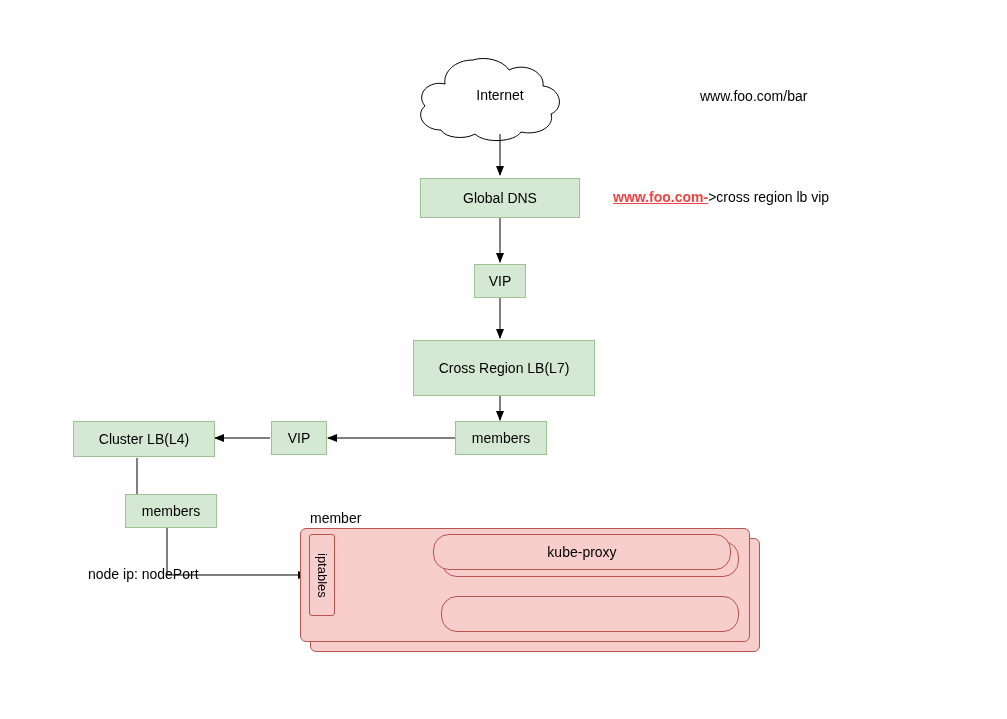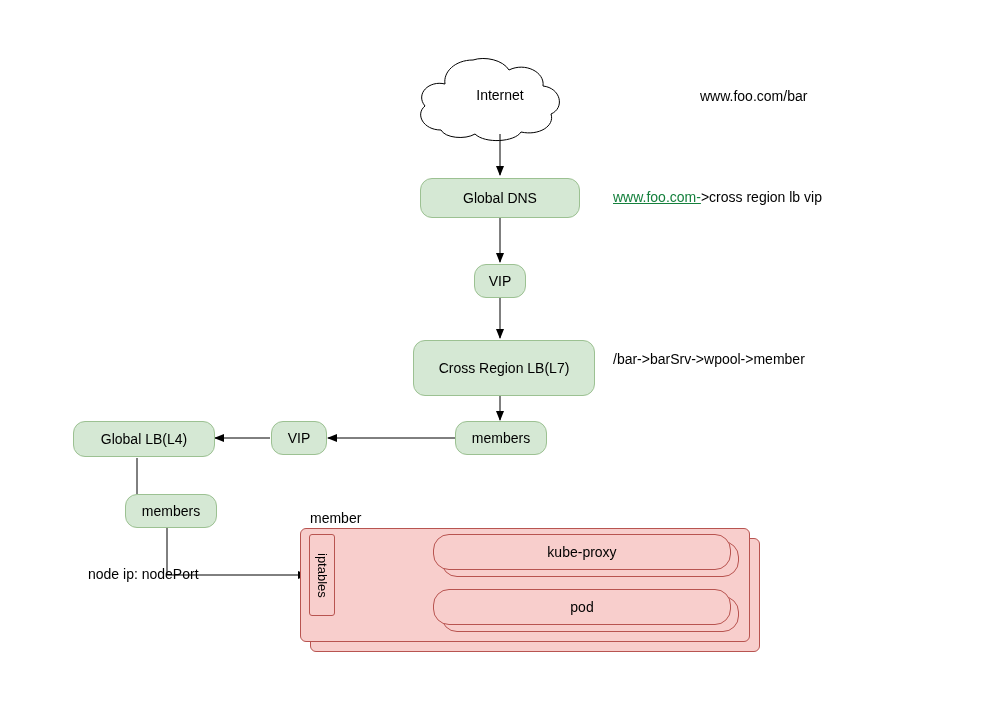--- a/index.html
+++ b/index.html
@@ -14,34 +14,35 @@
   }
   .stage {
     position: relative;
     width: 1007px;
     height: 719px;
   }
   .node {
     position: absolute;
     background: #d5e8d4;
     border: 1px solid #9cc192;
-    border-radius: 12px;
+    border-radius: 0;
     display: flex;
     align-items: center;
     justify-content: center;
     text-align: left;
     box-sizing: border-box;
   }
   .label {
     position: absolute;
     white-space: nowrap;
   }
   .link {
-    color: #15803d;
+    color: #ef4444;
     text-decoration: underline;
+    font-weight: bold;
   }
   .nodes-outer {
     position: absolute;
     background: #f8cecc;
     border: 1px solid #b85450;
     border-radius: 6px;
     box-sizing: border-box;
   }
   .nodes-inner {
     position: absolute;
@@ -133,21 +134,20 @@
 
     <line class="arrow" x1="335" y1="570" x2="432" y2="602" marker-end="url(#ah)"></line>
   </svg>
 
   <div class="label" style="left:652px; top:88px;margin-left:48px;">www.foo.com/bar</div>
 
   <div class="label" style="left:613px; top:189px;">
     <span class="link">www.foo.com-</span><span>&gt;cross region lb vip</span>
   </div>
 
-  <div class="label" style="left:613px; top:351px;">/bar-&gt;barSrv-&gt;wpool-&gt;member</div>
 
 
   <div class="label" style="left:88px; top:566px;">node ip: nodePort</div>
 
   <div class="label" style="left:344px; top:568px; font-size:13px;">dnat: podIP</div>
 
   <div class="label" style="left:310px; top:510px;">member</div>
 
   <div class="node" style="left:420px; top:178px; width:160px; height:40px;">
     <span>Global DNS</span>
@@ -163,37 +163,34 @@
 
   <div class="node" style="left:455px; top:421px; width:92px; height:34px;">
     <span>members</span>
   </div>
 
   <div class="node" style="left:271px; top:421px; width:56px; height:34px;">
     <span>VIP</span>
   </div>
 
   <div class="node" style="left:73px; top:421px; width:142px; height:36px;">
-    <span>Global LB(L4)</span>
+    <span>Cluster LB(L4)</span>
   </div>
 
   <div class="node" style="left:125px; top:494px; width:92px; height:34px;">
     <span>members</span>
   </div>
 
   <div class="nodes-outer" style="left:310px; top:538px; width:450px; height:114px;"></div>
   <div class="nodes-inner" style="left:300px; top:528px; width:450px; height:114px;"></div>
 
   <div class="ipt" style="left:309px; top:534px; width:26px; height:82px;">
     <span>iptables</span>
   </div>
 
   <div class="kbox" style="left:441px; top:541px; width:298px; height:36px;"></div>
   <div class="kbox" style="left:433px; top:534px; width:298px; height:36px;">
     <span>kube-proxy</span>
   </div>
 
   <div class="kbox" style="left:441px; top:596px; width:298px; height:36px;"></div>
-  <div class="kbox" style="left:433px; top:589px; width:298px; height:36px;">
-    <span>pod</span>
-  </div>
 
 </div>
 
 </body></html>

